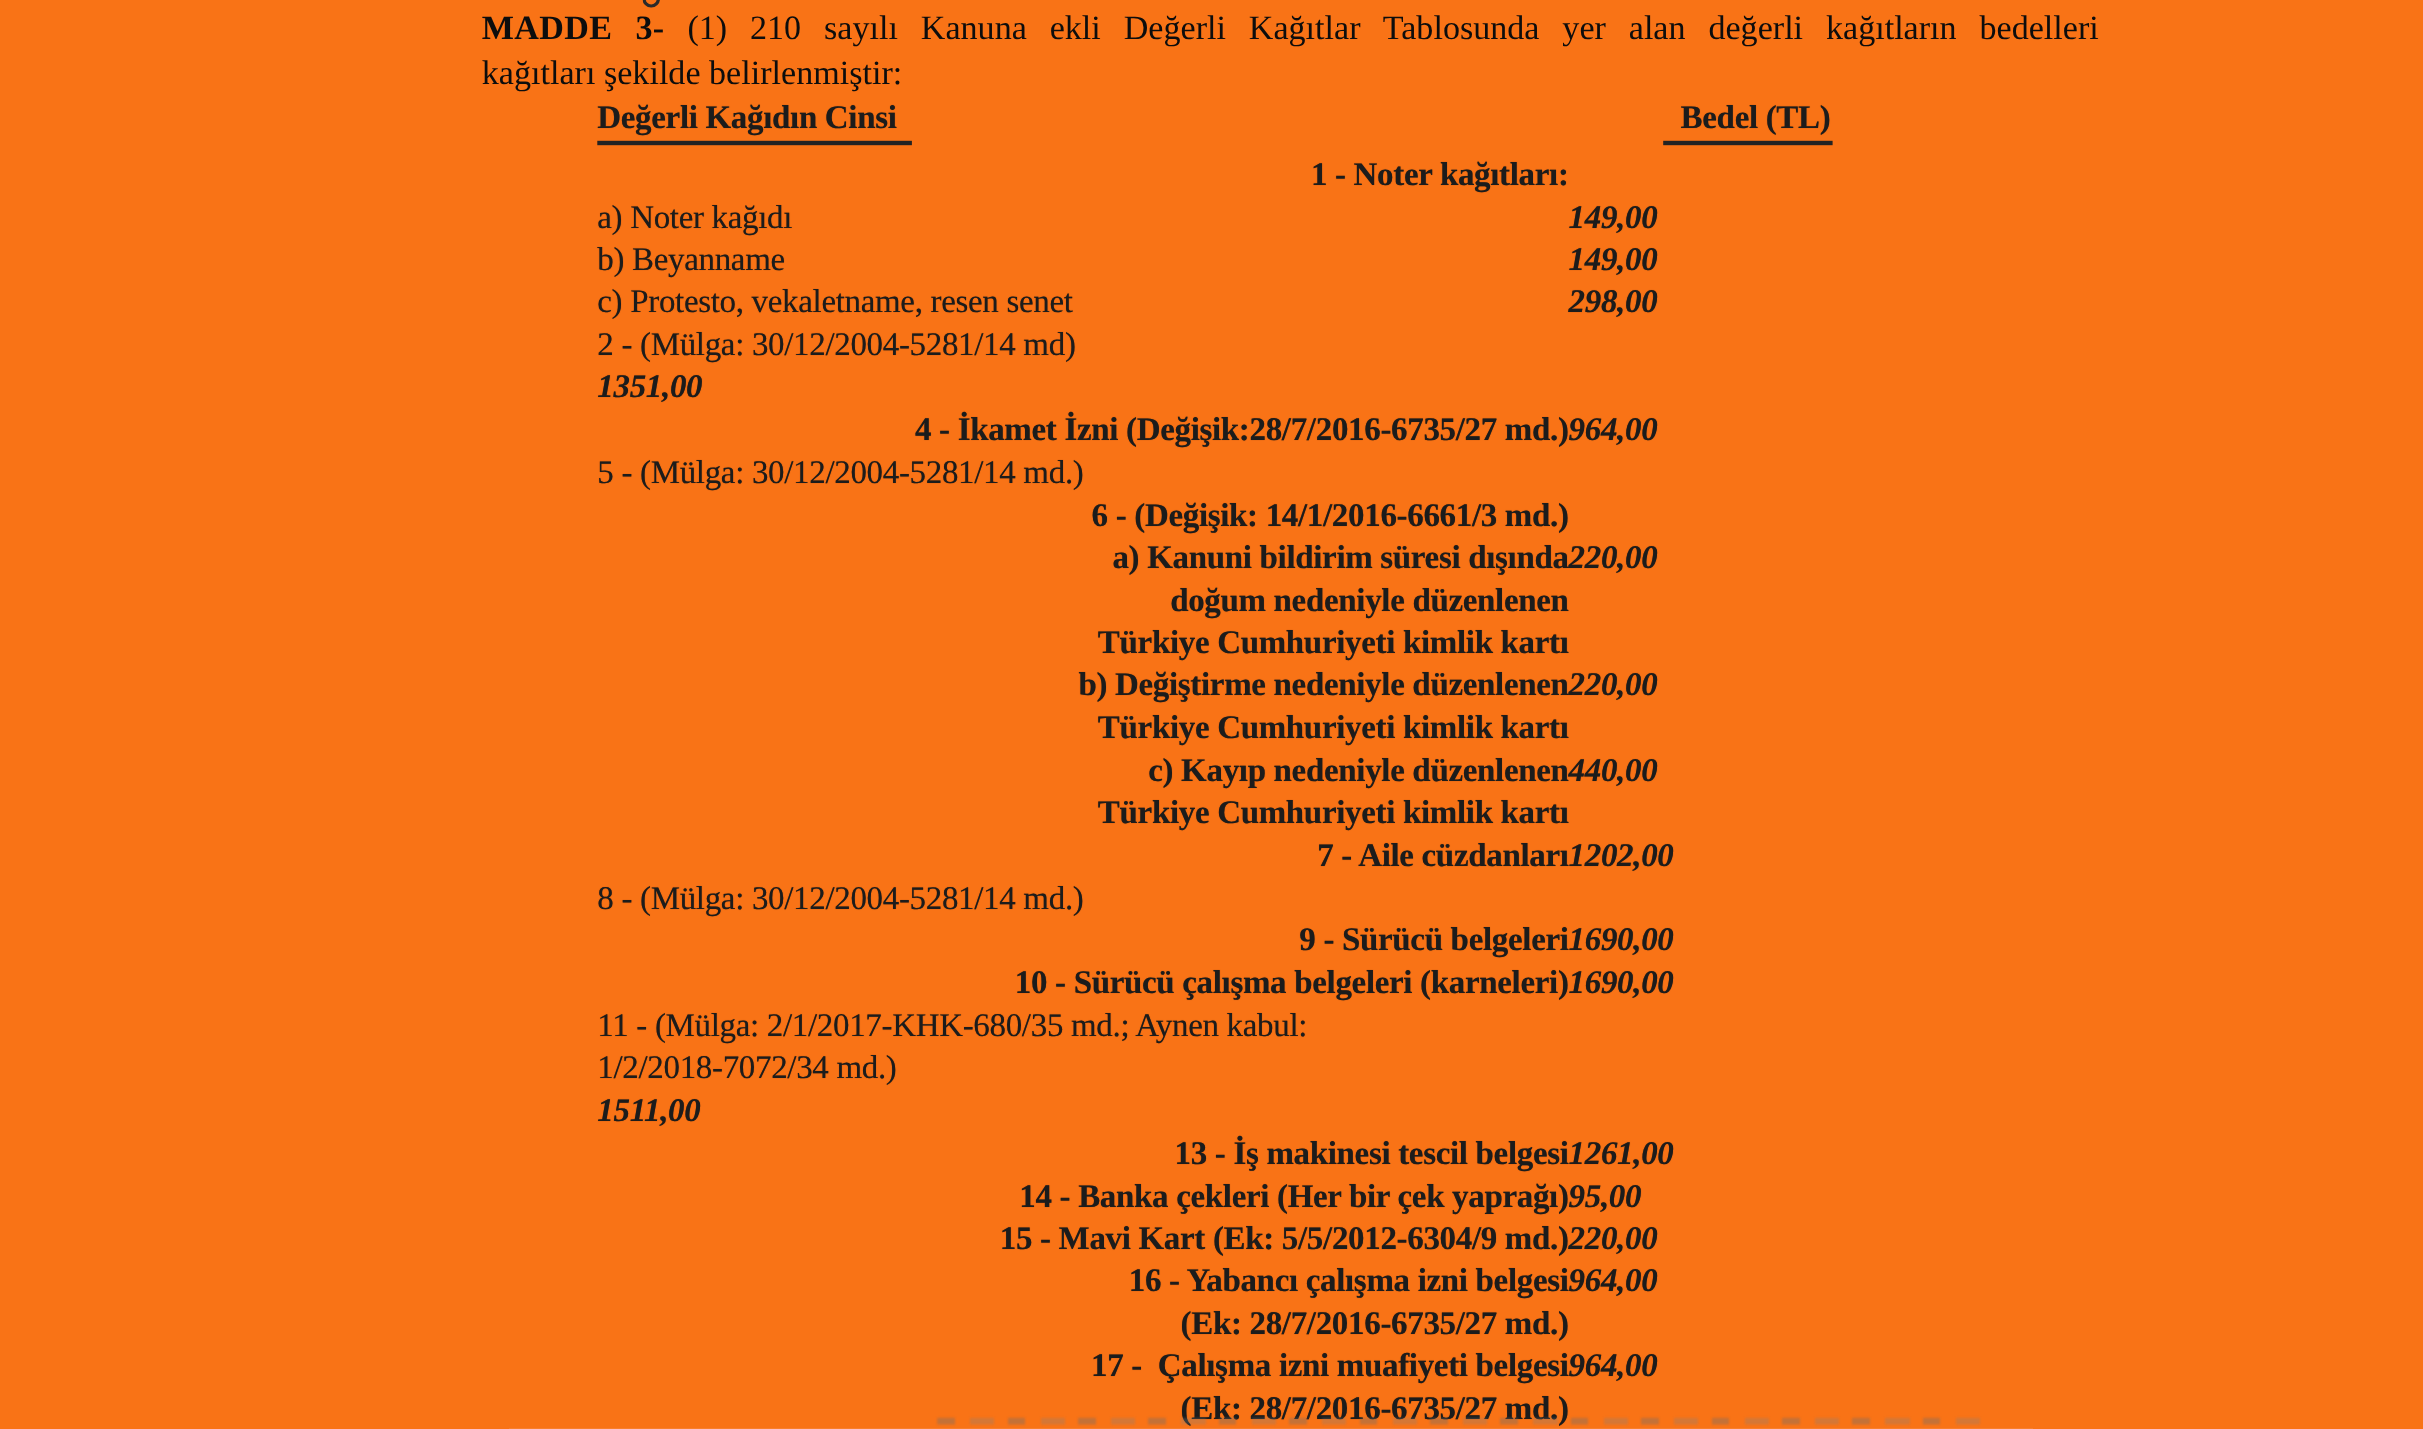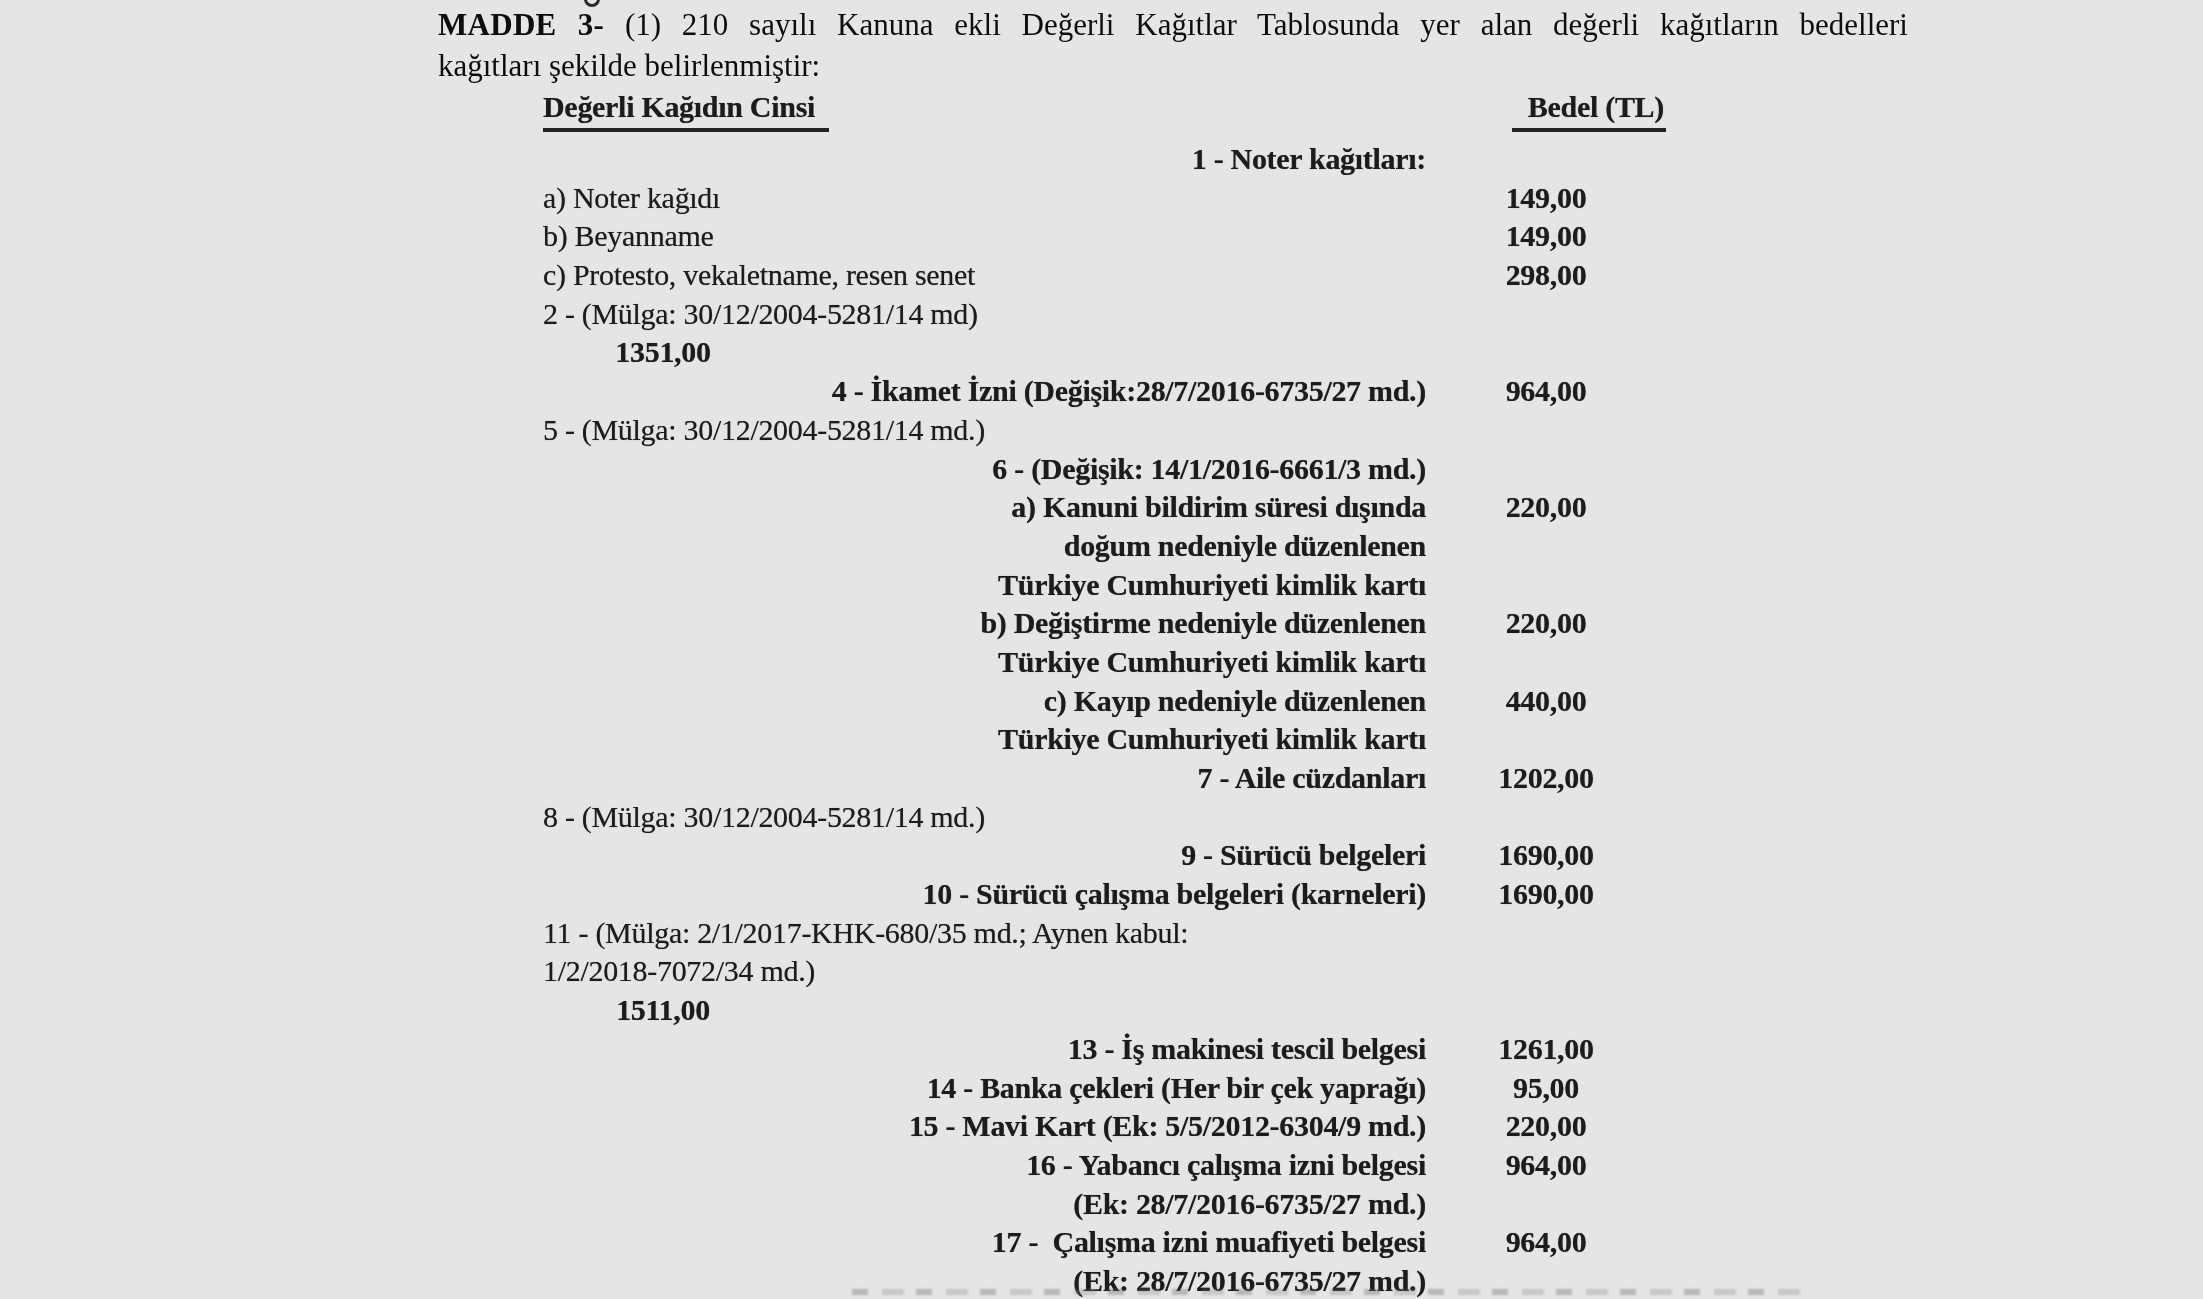--- a/index.html
+++ b/index.html
@@ -2,21 +2,21 @@
 <html lang="tr"><head>
 <meta charset="utf-8">
 <title>Değerli Kağıtlar Tablosu</title>
 <style>
   * { margin: 0; padding: 0; box-sizing: border-box; }
   html, body { background: #ffffff; }
   .page {
     position: relative;
     width: 2203px;
     height: 1299px;
-    background: #e5e5e5;
+    background: #f97316;
     overflow: hidden;
     font-family: "Liberation Serif", "DejaVu Serif", serif;
     color: #161616;
   }
   
   .intro {
     position: absolute;
     left: 438px;
     top: 4px;
     width: 1470px;
@@ -65,23 +65,24 @@
     height: 38.7px;
   }
   .cell-label {
     flex: 1 1 auto;
     white-space: pre;
     overflow: visible;
   }
   .cell-label.bold { font-weight: 700; text-align: right; }
   .cell-amount {
     flex: 0 0 240px;
-    text-align: center;
+    text-align: left;
     font-weight: 700;
     white-space: pre;
+    font-style: italic;
   }
 
   
   .artifact-top {
     position: absolute;
     left: 584px;
     top: -4px;
     width: 16px;
     height: 11px;
     border: 3px solid #2a2a2a;

